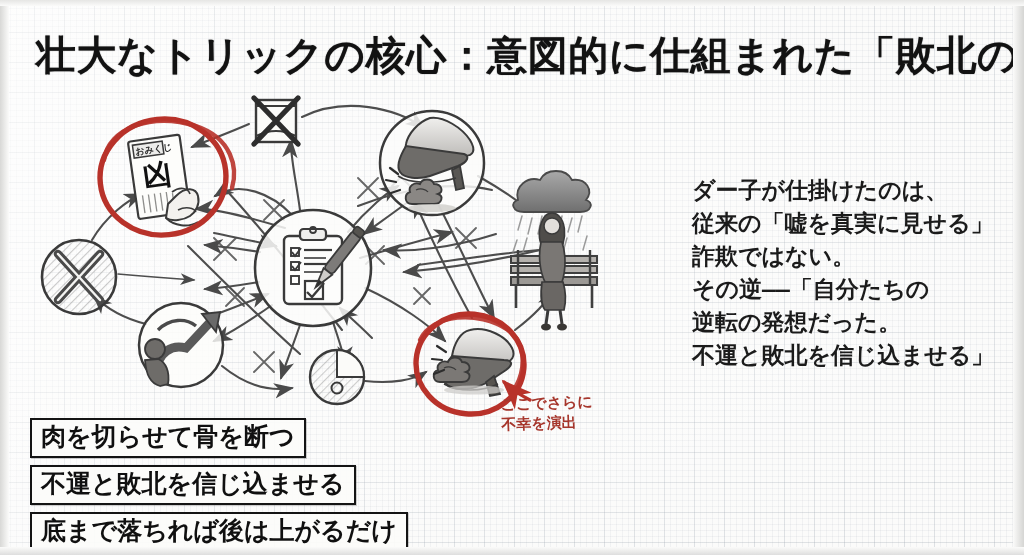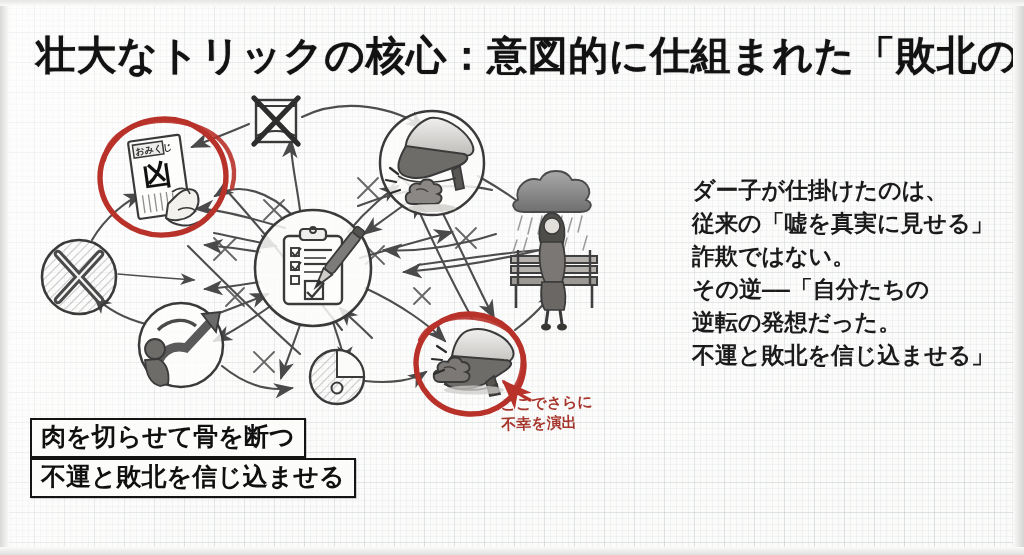--- a/index.html
+++ b/index.html
@@ -67,20 +67,21 @@
   }
   .body-copy .ln{ display:block; }
 
   
   .caption-stack{ position:absolute; left:30px; top:418px; }
   .cap{
     display:inline-block;
     border:2.5px solid #141414;
     background:rgba(252,252,250,.92);
     padding:2px 9px 4px 9px;
+    margin-bottom:7px;
     font-family:"Liberation Serif","DejaVu Serif",serif;
     font-weight:700;
     font-size:25px;
     line-height:30px;
     color:#101010;
     white-space:nowrap;
     box-shadow:1px 1px 0 rgba(0,0,0,.18);
   }
 
   
@@ -357,20 +358,21 @@
     <span class="ln">従来の「嘘を真実に見せる」</span>
     <span class="ln">詐欺ではない。</span>
     <span class="ln">その逆——「自分たちの</span>
     <span class="ln">逆転の発想だった。</span>
     <span class="ln">不運と敗北を信じ込ませる」</span>
   </div>
 
   <div class="caption-stack">
     <div class="cap">肉を切らせて骨を断つ</div><br>
     <div class="cap">不運と敗北を信じ込ませる</div><br>
+    <div class="cap">底まで落ちれば後は上がるだけ</div>
   </div>
 
   <div class="hand-note">
     <span class="ln">ここでさらに</span>
     <span class="ln">不幸を演出</span>
   </div>
 
   <div class="edge-l"></div>
   <div class="edge-r"></div>
   <div class="edge-t"></div>

